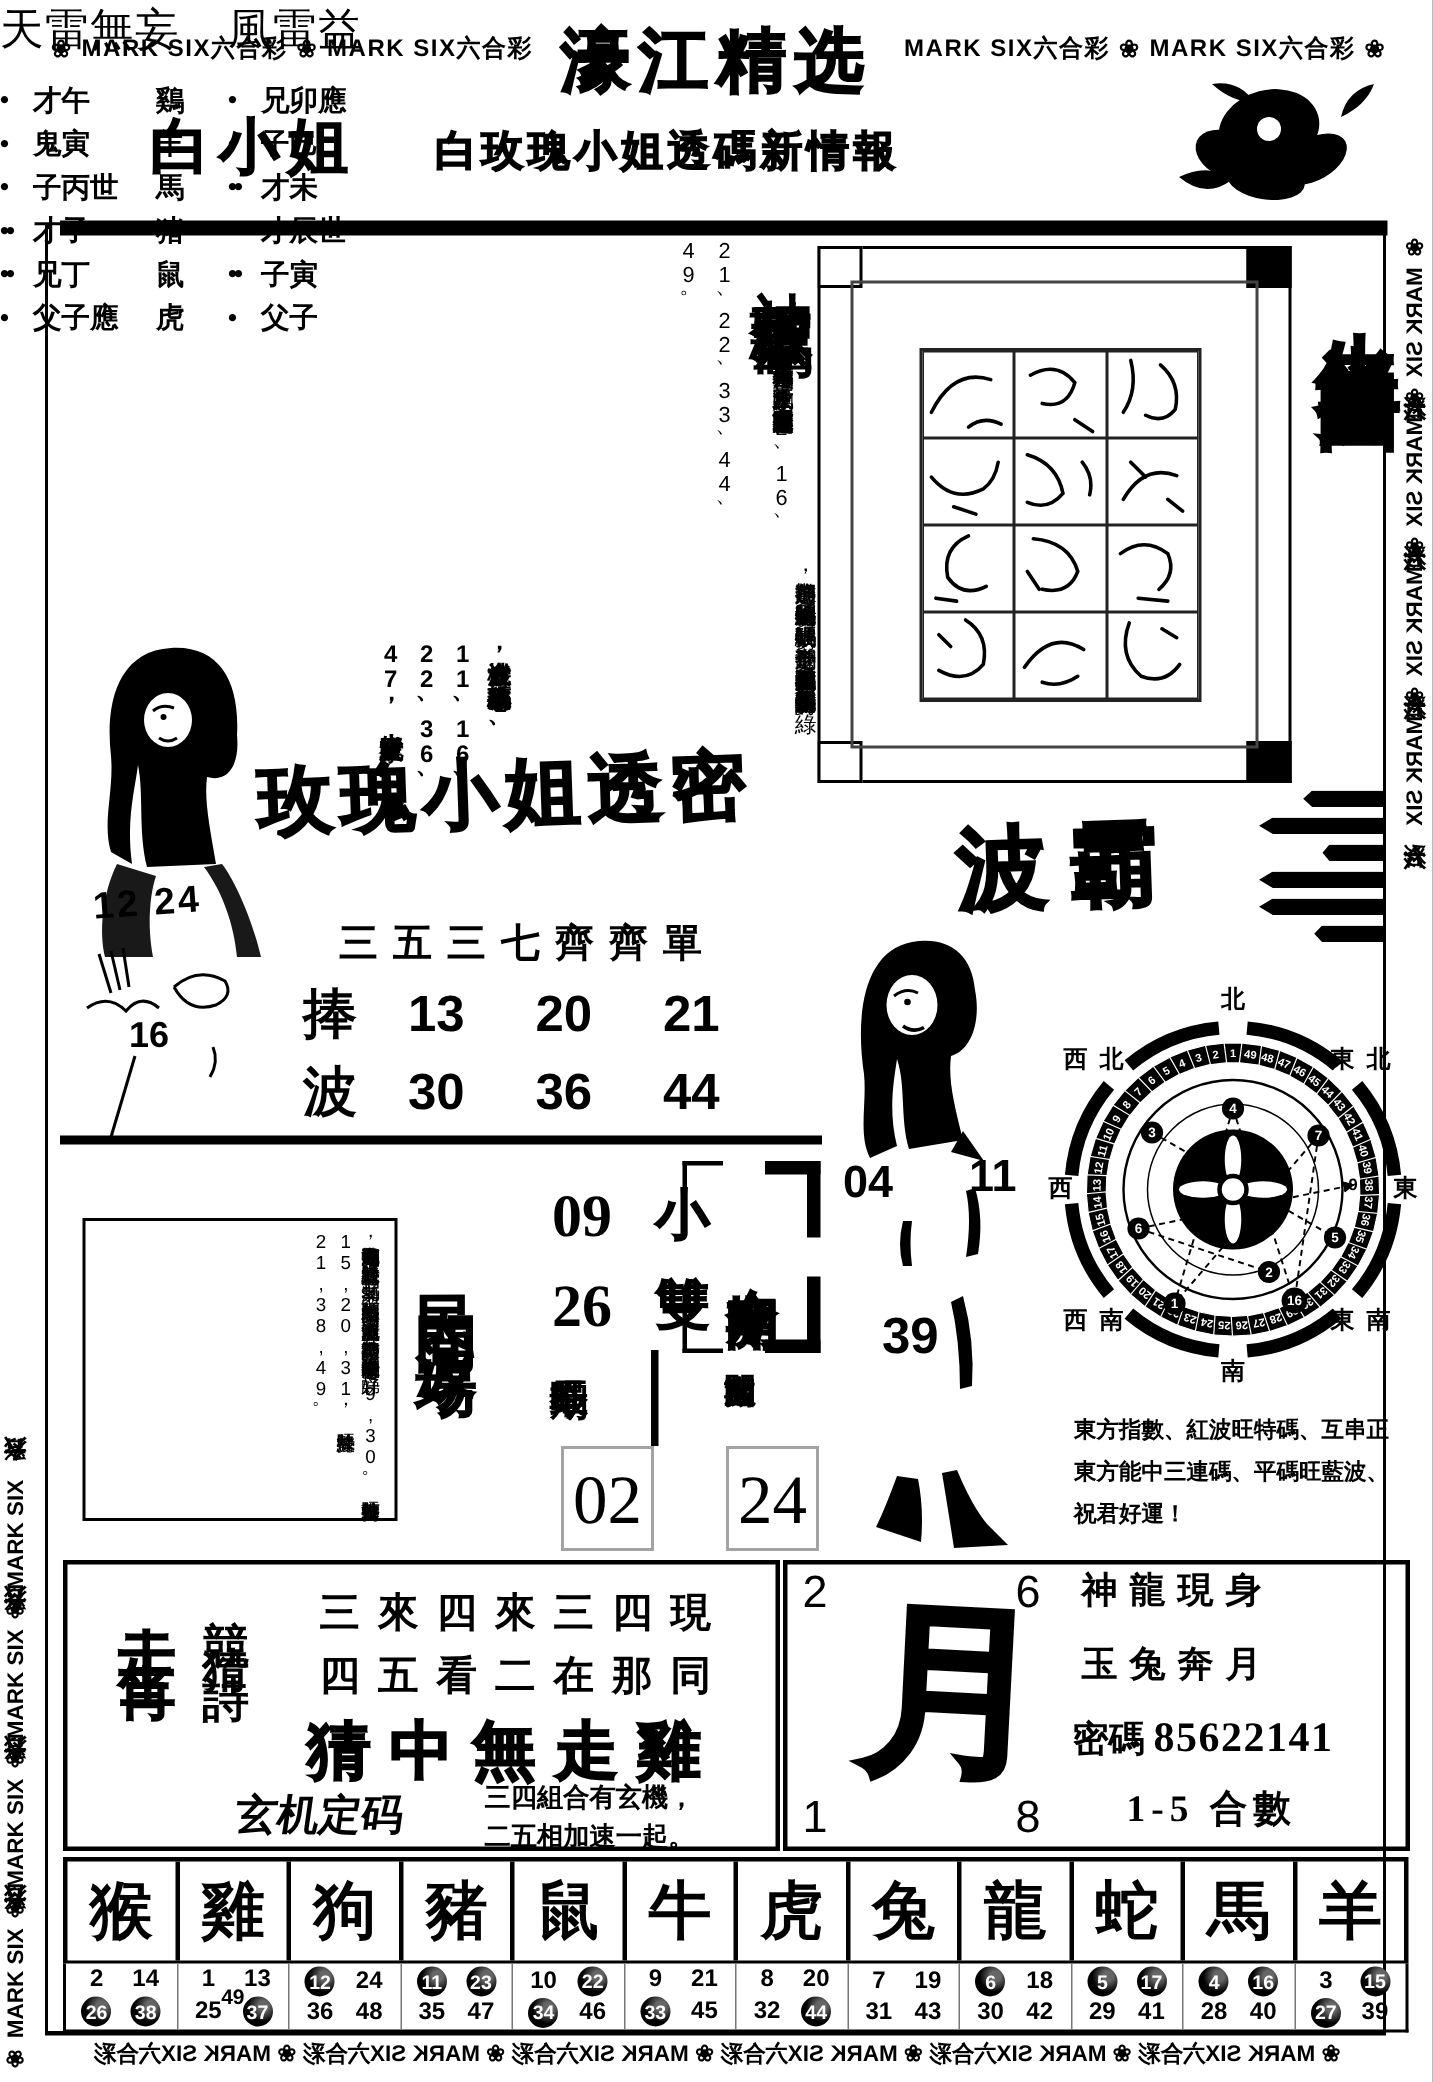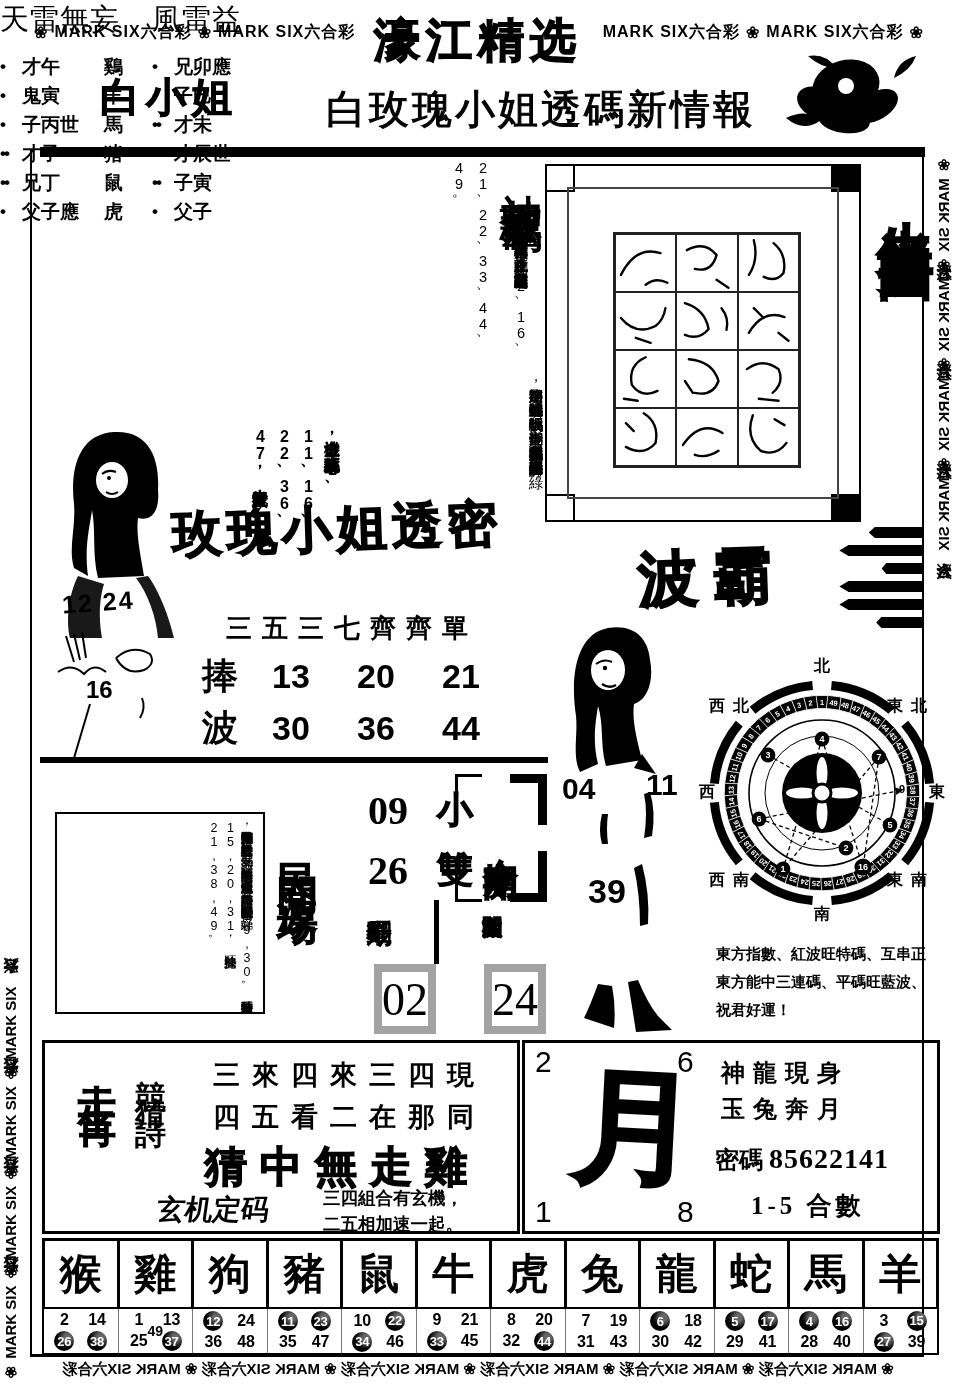--- a/index.html
+++ b/index.html
@@ -16,22 +16,22 @@
   #border-left{left:2px;top:156px;height:1225px;writing-mode:vertical-rl;transform:rotate(180deg);
                font-weight:bold;font-size:15px;white-space:nowrap;}
   #border-right{right:1px;top:156px;height:1225px;writing-mode:vertical-rl;transform:scaleX(-1);
                font-weight:bold;font-size:15px;white-space:nowrap;}
   #border-bottom{left:6px;top:1360px;width:944px;font-weight:bold;font-size:15px;
                transform:scaleX(-1);white-space:nowrap;text-align:center;}
   .frameline{background:#000;}
   
   #miss-white{left:100px;top:70px;font-size:40px;font-weight:bold;font-family:"Liberation Serif",serif;
               letter-spacing:6px;-webkit-text-stroke:1px #000;}
-  #subtitle{left:290px;top:82px;font-size:40px;font-weight:normal;font-family:"Liberation Serif",serif;
-            letter-spacing:3px;margin-left:36px;-webkit-text-stroke:1px #000;}
+  #subtitle{left:290px;top:82px;font-size:28px;font-weight:bold;font-family:"Liberation Serif",serif;
+            letter-spacing:3px;-webkit-text-stroke:1px #000;}
   
   #hexagrams{left:48px;top:186px;width:288px;display:flex;gap:22px;}
   .hx-col{flex:0 0 auto;}
   .hx-title{font-size:29px;font-weight:normal;margin-bottom:12px;letter-spacing:1px;}
   .hx-row{display:flex;align-items:center;height:29px;font-size:19px;font-weight:bold;}
   .hx-dots{width:22px;font-size:17px;letter-spacing:-2px;}
   .hx-name{width:82px;}
   .hx-animal{width:26px;}
   
   #blockA{left:337px;top:160px;width:210px;height:217px;font-size:14.5px;line-height:24px;}
@@ -87,40 +87,40 @@
   .bk-tl{top:0;left:0;width:24px;height:38px;border-top:3px solid #000;border-left:3px solid #000;}
   .bk-bl{bottom:0;left:0;width:24px;height:38px;border-bottom:3px solid #000;border-left:3px solid #000;}
   #stat-table{left:326px;top:900px;width:220px;}
   #stat-head{display:flex;height:64px;}
   .sh-cell{flex:1;display:flex;justify-content:center;}
   .sh-div{width:5px;background:#000;}
   .sh-v{writing-mode:vertical-rl;text-orientation:upright;font-weight:bold;}
   #sh1{height:58px;font-size:26px;line-height:34px;}
   #sh2{height:66px;font-size:21px;line-height:26px;}
   #stat-vals{display:flex;height:70px;}
-  .sv-box{flex:1;border:8px solid #a3a3a3;display:flex;align-items:center;justify-content:center;
+  .sv-box{flex:1;border:2px solid #a3a3a3;display:flex;align-items:center;justify-content:center;
           font-size:46px;font-family:"Liberation Serif",serif;margin-left:48px;}
   
   #poem-box{left:42px;top:1040px;width:478px;height:194px;border:3px solid #000;box-sizing:border-box;}
   #pb-title{position:absolute;left:26px;top:12px;height:170px;font-size:38px;font-weight:bold;
             font-family:"Liberation Serif",serif;letter-spacing:8px;-webkit-text-stroke:1px #000;}
   #pb-sub{position:absolute;left:84px;top:12px;height:150px;font-size:31px;font-weight:bold;
           font-family:"Liberation Serif",serif;letter-spacing:18px;}
   .pb-line{position:absolute;font-family:"Liberation Serif",serif;font-weight:bold;}
   #pb-l1{left:168px;top:14px;font-size:27px;letter-spacing:12px;}
   #pb-l2{left:168px;top:56px;font-size:27px;letter-spacing:12px;}
   #pb-l3{left:160px;top:96px;font-size:42px;letter-spacing:13px;-webkit-text-stroke:1.5px #000;}
   #pb-seal{left:112px;top:148px;font-size:28px;transform:skewX(-8deg);}
   #pb-note{left:278px;top:142px;font-size:17.5px;line-height:1.5;font-family:"Liberation Serif",serif;font-weight:bold;}
   #moon-box{left:522px;top:1040px;width:418px;height:194px;border:3px solid #000;box-sizing:border-box;}
   .mb-corner{position:absolute;font-size:30px;}
   #mb-big{position:absolute;left:48px;top:2px;font-size:125px;font-weight:bold;
           font-family:"Liberation Serif",serif;transform:rotate(3deg);-webkit-text-stroke:3px #000;}
   .mb-line{position:absolute;font-family:"Liberation Serif",serif;font-weight:bold;font-size:24px;letter-spacing:8px;}
-  #mb-l1{left:196px;top:14px;}
+  #mb-l1{left:196px;top:1px;}
   #mb-l2{left:196px;top:50px;}
   #mb-code{position:absolute;left:190px;top:100px;font-size:24px;font-weight:bold;
            font-family:"Liberation Serif",serif;}
   #mb-code .val{font-size:28px;font-family:"Liberation Serif",serif;letter-spacing:1px;}
   #mb-sum{position:absolute;left:226px;top:146px;font-size:25px;font-weight:bold;
           font-family:"Liberation Serif",serif;letter-spacing:4px;}
   
   #strip{left:42px;top:1238px;width:897px;}
   #strip-imgs{display:flex;border:3px solid #000;border-bottom:2px solid #000;}
   .z-img{flex:1;height:66px;border-right:3px solid #000;display:flex;align-items:center;

